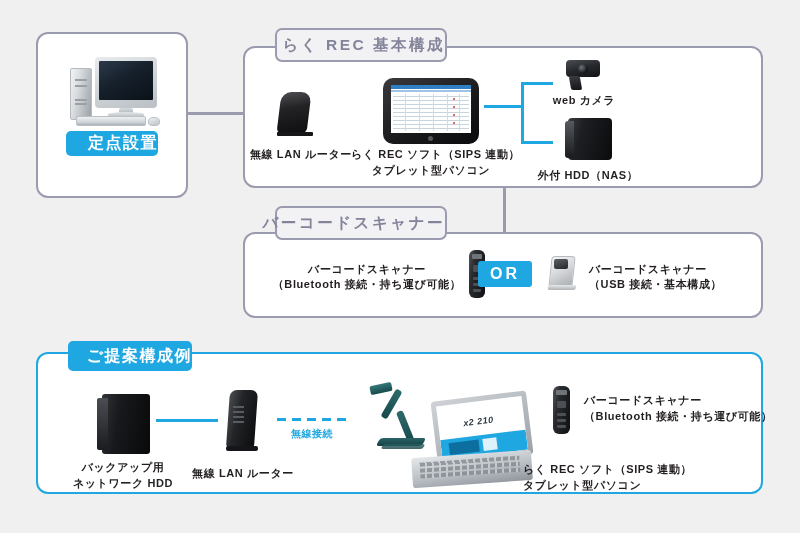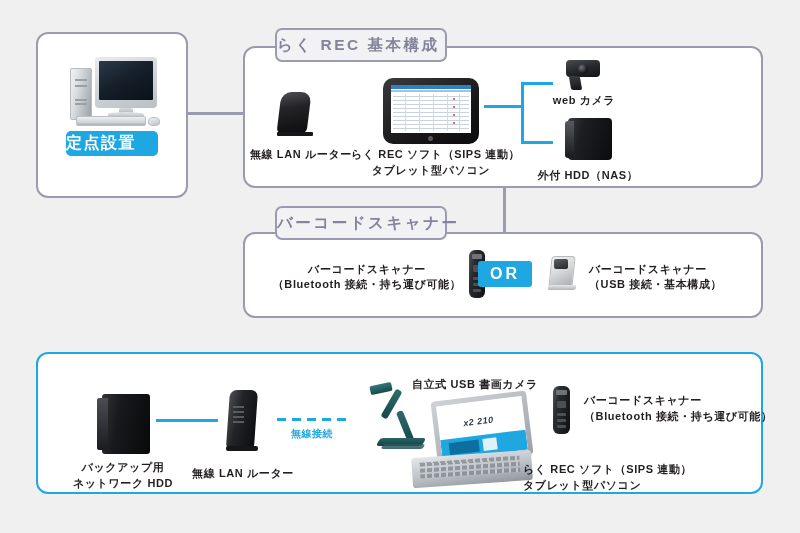--- a/index.html
+++ b/index.html
@@ -32,21 +32,21 @@
   .panel.blue {
     border-color: #1ea7e1;
   }
 
   
   .chip {
     position: absolute;
     box-sizing: border-box;
     display: flex;
     align-items: center;
-    justify-content: flex-start;
+    justify-content: flex-end;
     letter-spacing: 2.5px;
     white-space: nowrap;
   }
   .chip.gray {
     background: #f2f2f5;
     border: 2px solid #9b9bb0;
     border-radius: 7px;
     color: #83839a;
     font-size: 15.5px;
     font-weight: 700;
@@ -475,20 +475,23 @@
          transform: skewX(-6deg);"></div>
     <div class="usb-head" style="left:8px; top:7px; width:14px; height:10px;"></div>
     <div class="usb-stand" style="left:2px; top:33px; width:28px; height:5px;
          transform: skewX(-14deg);"></div>
   </div>
   <div class="lbl left" style="left:589px; top:262px;">バーコードスキャナー</div>
   <div class="lbl left" style="left:589px; top:277px;">（USB 接続・基本構成）</div>
 
   <div class="panel blue" style="left:36px; top:352px; width:727px; height:142px;"></div>
 
+  <div class="chip bluefill" style="left:68px; top:341px; width:124px; height:30px;">
+      <span>ご提案構成例</span>
+    </div>
 
   <div class="dev" style="left:92px; top:392px; width:62px; height:64px;">
     <div class="nas-body" style="left:10px; top:2px; width:48px; height:60px;"></div>
     <div class="nas-face" style="left:5px; top:6px; width:11px; height:52px;"></div>
   </div>
   <div class="lbl" style="left:68px; top:476px; width:110px;">ネットワーク HDD</div>
   <div class="lbl" style="left:68px; top:460px; width:110px;">バックアップ用</div>
 
   <div class="conn blue" style="left:156px; top:419px; width:62px; height:3px;"></div>
 
@@ -511,21 +514,20 @@
          transform: rotate(-12deg);"></div>
     <div class="dc-seg" style="left:22px; top:12px; width:7px; height:32px;
          transform: rotate(30deg);"></div>
     <div class="dc-seg" style="left:36px; top:34px; width:7px; height:34px;
          transform: rotate(-22deg);"></div>
     <div class="dc-base" style="left:12px; top:62px; width:46px; height:8px;
          transform: skewX(-28deg);"></div>
     <div class="dc-base" style="left:16px; top:68px; width:42px; height:5px;
          transform: skewX(-28deg); opacity:.8;"></div>
   </div>
-  <div class="lbl" style="left:400px; top:377px; width:150px;">自立式 USB 書画カメラ</div>
 
   <div class="dev" style="left:412px; top:396px; width:130px; height:92px;">
     <div class="hp-screen" style="left:22px; top:0; width:96px; height:64px;">
       <div class="hp-disp" style="left:5px; top:5px; width:86px; height:54px;">
         <div class="tile" style="left:0; top:34px; width:86px; height:20px;"></div>
         <div class="tile" style="left:8px; top:38px; width:30px; height:12px; background:#0d6fa0;"></div>
         <div class="tile" style="left:42px; top:38px; width:14px; height:12px; background:#ffffff; opacity:.85;"></div>
       </div>
       <div class="hp-logo" style="left:30px; top:20px;">x2 210</div>
     </div>

